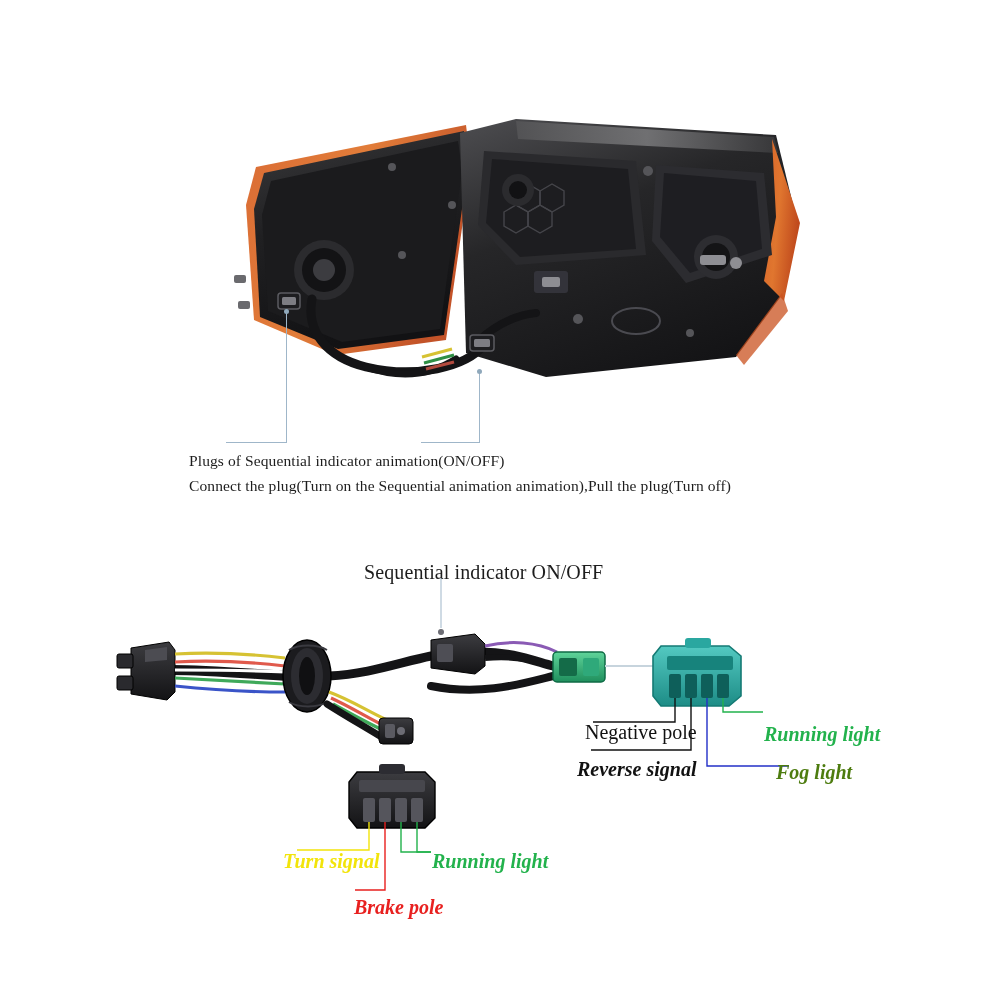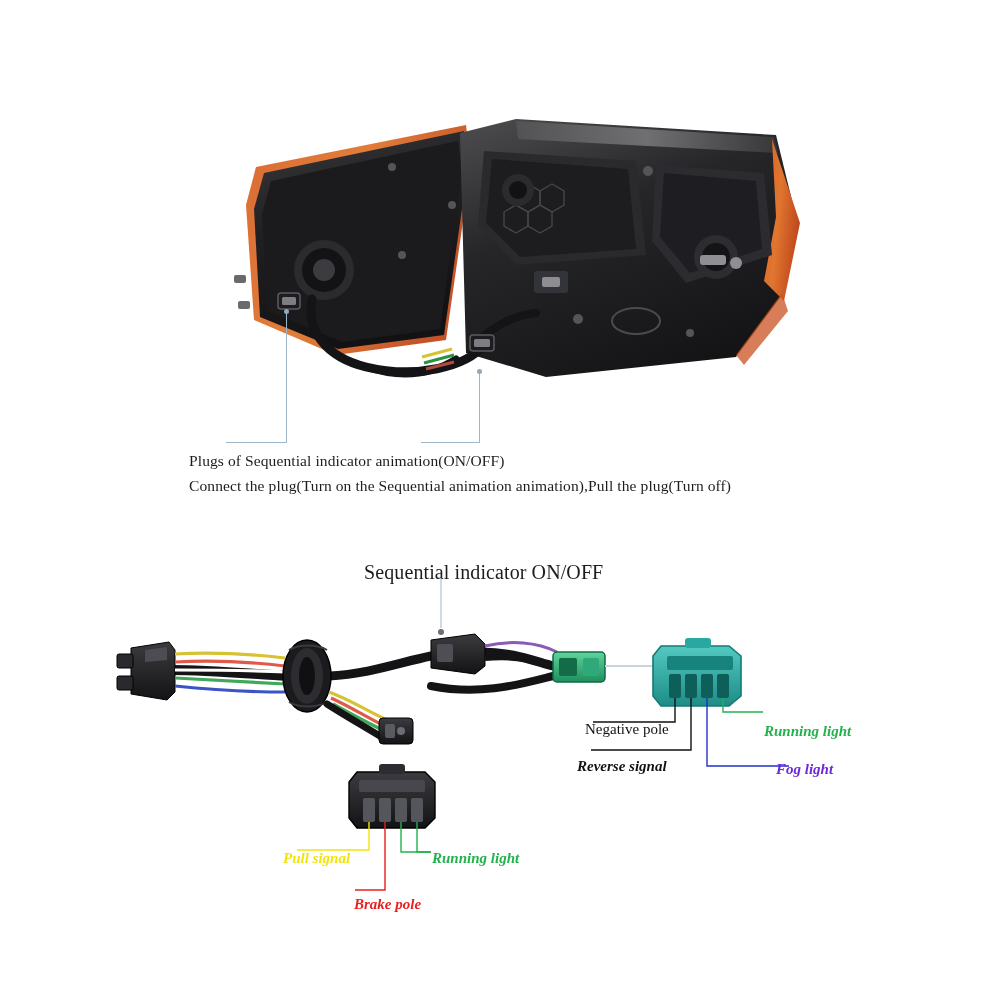--- a/index.html
+++ b/index.html
@@ -51,21 +51,21 @@
   .caption {
     position: absolute;
     font-size: 15.5px;
     color: #1d1d1d;
     white-space: nowrap;
     letter-spacing: 0.1px;
   }
 
   .label {
     position: absolute;
-    font-size: 15px;
+    font-size: 20px;
     white-space: nowrap;
   }
   .label.italic { font-style: italic; font-weight: bold; }
 
   
   .harness {
     position: absolute;
     left: 100px;
     top: 600px;
     width: 800px;
@@ -297,21 +297,21 @@
       <path d="M316 222 L316 252 L330 252" stroke="#22b24c" stroke-width="1.4" fill="none"></path>
     </svg>
   </div>
 
   <div class="label" style="left:584px; top:721px; color:#111111;">Negative pole</div>
 
   <div class="label italic" style="left:576px; top:758px; color:#111111;">Reverse signal</div>
 
   <div class="label italic" style="left:763px; top:723px; color:#22b24c;">Running light</div>
 
-  <div class="label italic" style="left:775px; top:761px; color:#6d28d9;text-align:right;">Fog light</div>
-
-  <div class="label italic" style="left:282px; top:850px; color:#f2e40a;">Pull signal</div>
+  <div class="label italic" style="left:775px; top:761px; color:#4d7c0f;text-align:right;">Fog light</div>
+
+  <div class="label italic" style="left:282px; top:850px; color:#f2e40a;">Turn signal</div>
 
   <div class="label italic" style="left:431px; top:850px; color:#22b24c;">Running light</div>
 
   <div class="label italic" style="left:353px; top:896px; color:#e8201f;">Brake pole</div>
 
 </div>
 
 </body></html>

